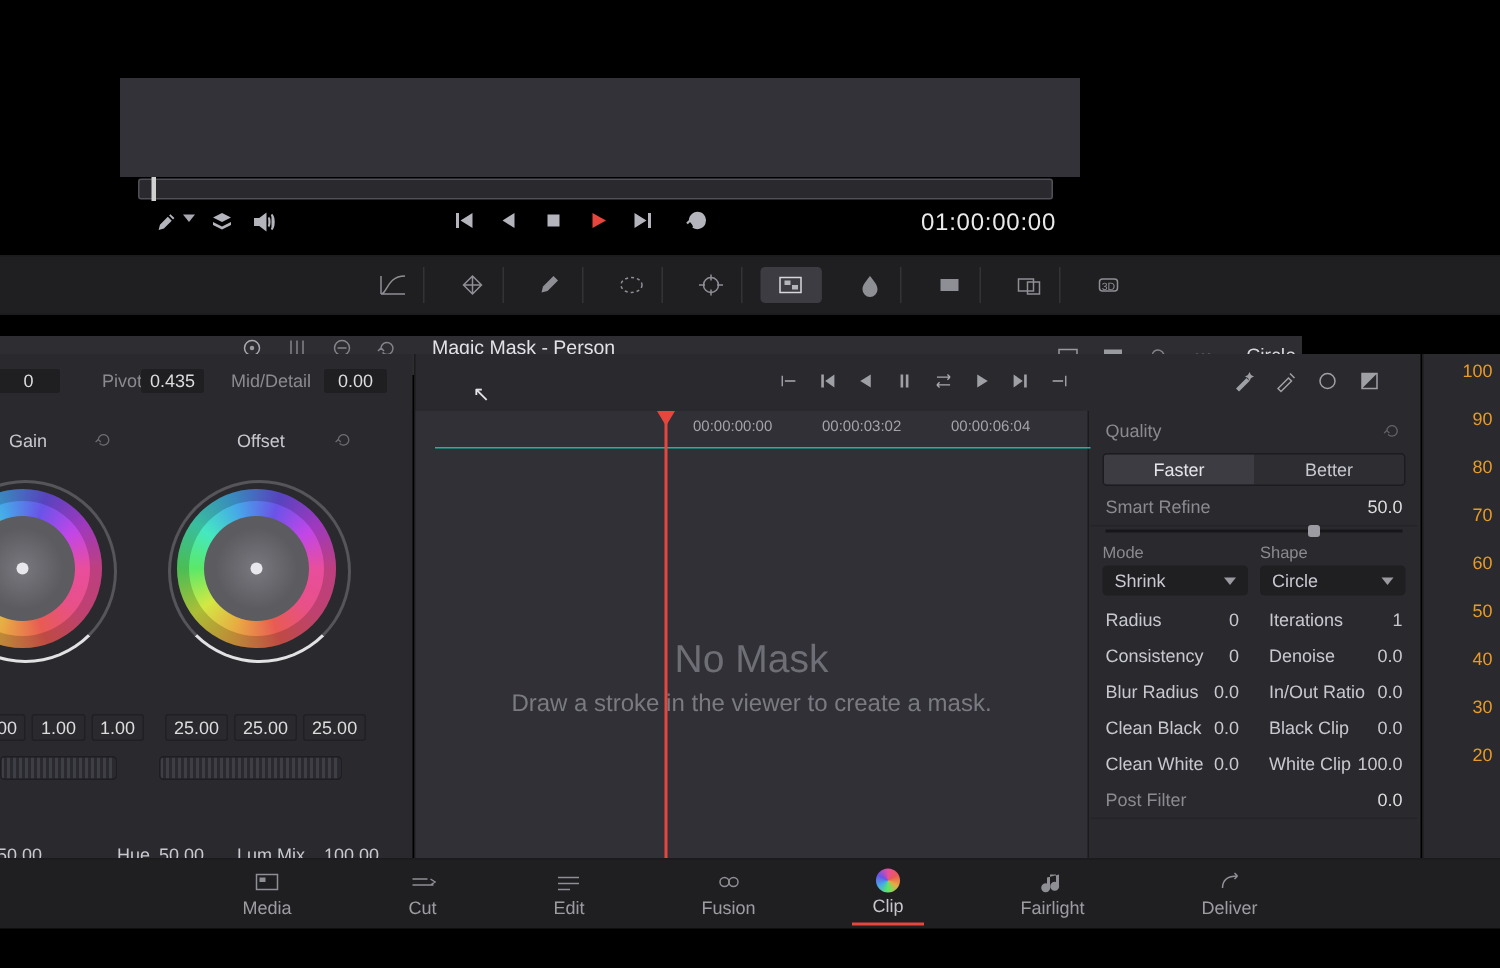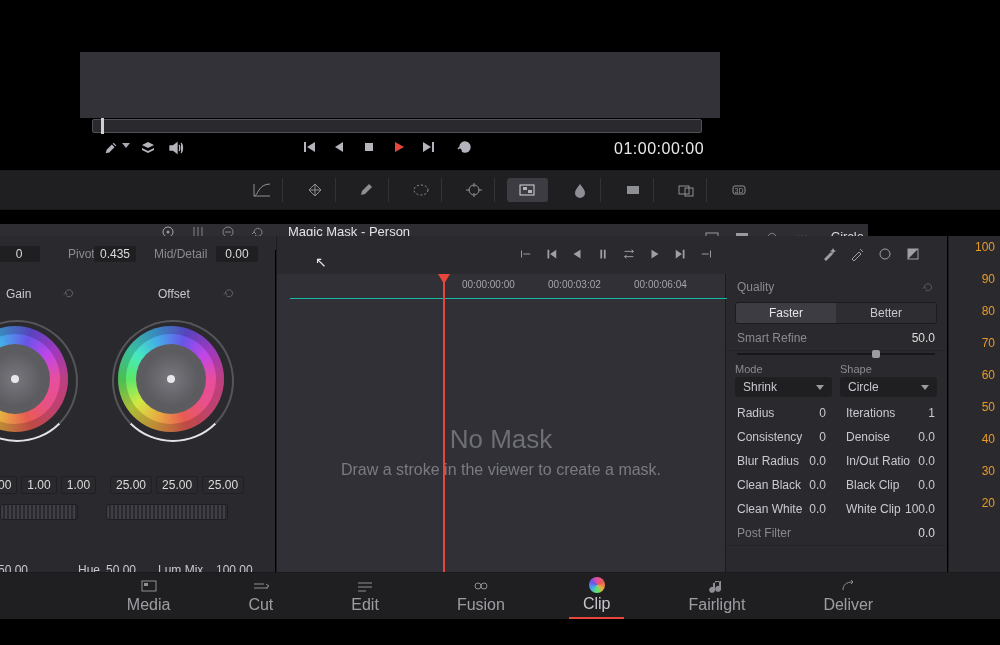--- a/index.html
+++ b/index.html
@@ -149,21 +149,21 @@
   .scopes .tick{position:absolute;right:6px;color:var(--accent-orange);font-size:12px;text-align:right}
 
   
   .pages{position:absolute;left:0;top:572px;width:1000px;height:46px;background:var(--bg-dark);border-top:1px solid var(--border-dark);display:flex;justify-content:center;gap:50px;align-items:center}
   .page{display:flex;flex-direction:column;align-items:center;gap:2px;padding:4px 14px;opacity:.75}
   .page.sel{opacity:1;border-bottom:2px solid var(--accent-red)}
   .page .ic{height:16px;display:flex;align-items:center}
   .page .ic svg{width:18px;height:16px}
   .page .ic.color-dots{width:16px;height:16px;border-radius:50%;
     background:conic-gradient(#e84e9c,#e85b53,#e8a943,#5be868,#46a8e8,#6a53e8,#e84e9c)}
-  .page span{font-size:16px;color:#c6c6cc}
+  .page span{font-size:12px;color:#c6c6cc}
 
   svg{display:block}
   .ic-g{fill:#b4b4bc}
 </style>
 </head>
 <body>
 
 <div class="app">
 
   <div class="viewer-strip"></div>

